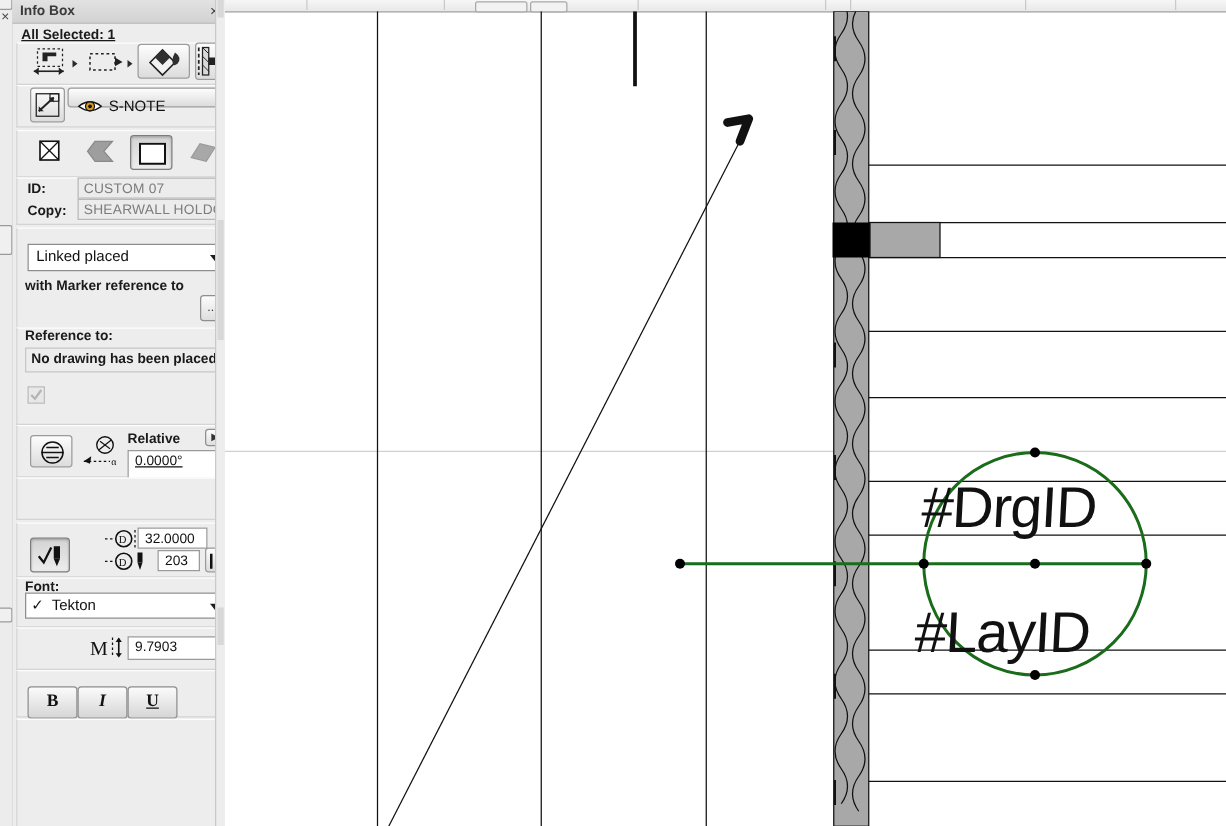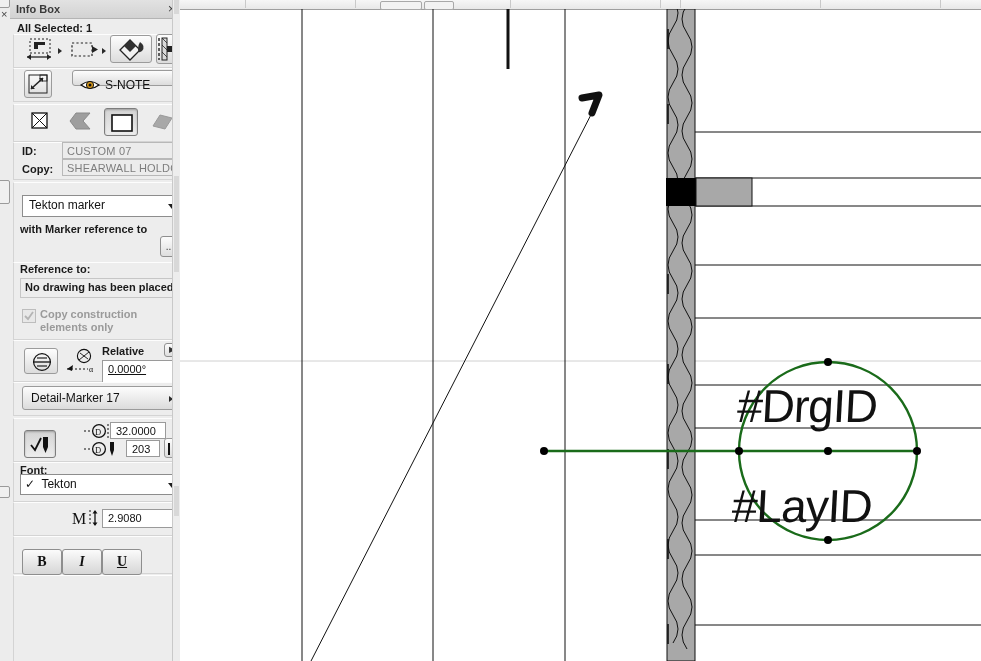--- a/index.html
+++ b/index.html
@@ -75,21 +75,21 @@
     <div class="stubbox" style="top:486px;height:10px;"></div>
   </div>
 
   <div id="infobox">
 
     <div id="ib-title">
       <div class="t">Info Box</div>
       <div class="x">×</div>
     </div>
 
-    <div class="selinfo" style="top:22px;">All Selected: 1</div>
+    <div class="selinfo" style="top:22px;text-decoration:underline;">All Selected: 1</div>
 
     <div class="sect" style="top:34px;height:32px;"></div>
 
     <div class="btn flat" style="left:14px;top:36px;width:32px;height:28px;">
       <svg width="32" height="28" viewBox="0 0 32 28">
         <rect x="6" y="3" width="20" height="14" fill="none" stroke="#222" stroke-width="1" stroke-dasharray="2,2"></rect>
         <path d="M10 13 L10 6 L21 6 L21 9 L14 9 L14 13 Z" fill="#222"></path>
         <path d="M3 21 L27 21" stroke="#222" stroke-width="1.3"></path>
         <path d="M3 21 L7 18 L7 24 Z" fill="#222"></path>
         <path d="M27 21 L23 18 L23 24 Z" fill="#222"></path>
@@ -129,21 +129,21 @@
     <div class="btn" style="left:14px;top:70px;width:28px;height:28px;">
       <svg width="26" height="26" viewBox="0 0 26 26">
         <rect x="4" y="4" width="18" height="18" fill="none" stroke="#222" stroke-width="1"></rect>
         <path d="M6 18 L18 7" stroke="#222" stroke-width="1.6"></path>
         <path d="M18 7 L14 7 L18 11 Z" fill="#222"></path>
         <path d="M6 18 L10 18 L6 14 Z" fill="#222"></path>
         <rect x="15" y="4" width="7" height="6" fill="none" stroke="#222" stroke-width=".9"></rect>
       </svg>
     </div>
 
-    <div class="btn" style="left:62px;top:70px;width:130px;height:16px;">
+    <div class="btn" style="left:44px;top:70px;width:130px;height:16px;">
       <svg style="position:absolute;left:7px;top:6px;" width="20" height="16" viewBox="0 0 20 16">
         <path d="M1 8 q9 -7 18 0 q-9 7 -18 0 z" fill="#fff" stroke="#111" stroke-width="1.2"></path>
         <circle cx="10" cy="8" r="3.6" fill="#d79a1e" stroke="#111" stroke-width="1"></circle>
         <circle cx="10" cy="8" r="1.5" fill="#111"></circle>
       </svg>
       <span style="position:absolute;left:32px;top:7px;font-size:12px;color:#111;">S-NOTE</span>
       <span class="arrowsm" style="left:118px;top:11px;"></span>
     </div>
 
     <div class="sect" style="top:104px;height:36px;"></div>
@@ -176,42 +176,41 @@
 
     <div class="sect" style="top:142px;height:36px;"></div>
     <div class="fieldlbl" style="left:12px;top:145px;">ID:</div>
     <div class="roinput" style="left:52px;top:142px;width:122px;height:17px;">CUSTOM 07</div>
     <div class="fieldlbl" style="left:12px;top:163px;">Copy:</div>
     <div class="roinput" style="left:52px;top:159px;width:122px;height:17px;">SHEARWALL HOLDOWN</div>
 
     <div class="sect" style="top:182px;height:80px;"></div>
 
     <div class="combo" style="left:12px;top:195px;width:160px;height:22px;">
-      <span>Tekton marker</span>
+      <span>Linked placed</span>
       <span class="cdn"></span>
     </div>
 
     <div class="grouphdr" style="left:10px;top:223px;">with Marker reference to</div>
 
 
     <div class="popbtn" style="left:150px;top:236px;width:20px;height:21px;line-height:19px;">...</div>
 
     <div class="sect" style="top:262px;height:76px;"></div>
     <div class="grouphdr" style="left:10px;top:263px;">Reference to:</div>
     <div class="blackbar" style="left:10px;top:278px;width:162px;height:18px;">
       <span style="position:absolute;left:4px;top:2px;font-weight:bold;font-size:11px;color:#1a1a1a;white-space:nowrap;">No drawing has been placed ye</span>
     </div>
 
     <div style="position:absolute;left:12px;top:309px;width:14px;height:14px;box-sizing:border-box;
                 border:1px solid #bdbdbd;background:#e8e8e8;">
       <svg width="12" height="12" viewBox="0 0 12 12" style="position:absolute;left:0;top:0;">
         <path d="M2 6 L5 9 L10 2" stroke="#b4b4b4" stroke-width="1.8" fill="none"></path>
       </svg>
     </div>
-    <div class="graytext" style="left:30px;top:308px;width:140px;">Copy construction elements only</div>
 
     <div class="sect" style="top:340px;height:40px;"></div>
 
     <div class="btn" style="left:14px;top:348px;width:34px;height:26px;">
       <svg style="position:absolute;left:6px;top:3px;" width="22" height="20" viewBox="0 0 22 20">
         <circle cx="11" cy="10" r="8.4" fill="none" stroke="#111" stroke-width="1.2"></circle>
         <line x1="2" y1="10" x2="20" y2="10" stroke="#111" stroke-width="1.3"></line>
         <line x1="6" y1="6" x2="16" y2="6" stroke="#111" stroke-width="1.1"></line>
         <line x1="6" y1="14" x2="16" y2="14" stroke="#111" stroke-width="1.1"></line>
       </svg>
@@ -226,24 +225,20 @@
         <path d="M3 21 L9 17 L8 23 Z" fill="#111"></path>
         <text x="25" y="24" font-size="8" font-family="Liberation Serif, serif" fill="#111">α</text>
       </svg>
     </div>
 
     <div class="fieldlbl" style="left:92px;top:345px;">Relative</div>
     <div class="popbtn" style="left:154px;top:343px;width:16px;height:14px;line-height:12px;font-size:8px;">▶</div>
     <div class="winput" style="left:92px;top:360px;width:78px;height:28px;text-decoration:underline;">0.0000°</div>
 
     <div class="sect" style="top:382px;height:32px;"></div>
-    <div class="btn" style="left:12px;top:386px;width:160px;height:24px;">
-      <span style="position:absolute;left:8px;top:4px;font-size:12px;color:#111;">Detail-Marker 17</span>
-      <span class="arrowsm" style="left:146px;top:9px;"></span>
-    </div>
 
     <div class="sect" style="top:418px;height:42px;"></div>
 
     <div class="btn pressed" style="left:14px;top:430px;width:32px;height:28px;">
       <svg style="position:absolute;left:4px;top:4px;" width="24" height="20" viewBox="0 0 24 20">
         <path d="M2 10 L6 15 L12 3" stroke="#111" stroke-width="1.8" fill="none"></path>
         <rect x="14" y="2" width="5" height="10" fill="#111"></rect>
         <path d="M14 12 L19 12 L16.5 18 Z" fill="#111"></path>
       </svg>
     </div>
@@ -281,21 +276,21 @@
     </div>
 
     <div class="sect" style="top:502px;height:32px;"></div>
     <svg style="position:absolute;left:62px;top:508px;" width="28" height="20" viewBox="0 0 28 20">
       <text x="0" y="16" font-size="16" font-family="Liberation Serif, serif" fill="#111">M</text>
       <line x1="18" y1="2" x2="18" y2="18" stroke="#111" stroke-width="1" stroke-dasharray="2,2"></line>
       <path d="M23 3 L23 17" stroke="#111" stroke-width="1.3"></path>
       <path d="M23 2 L20.5 5.5 L25.5 5.5 Z" fill="#111"></path>
       <path d="M23 18 L20.5 14.5 L25.5 14.5 Z" fill="#111"></path>
     </svg>
-    <div class="winput" style="left:92px;top:509px;width:80px;height:19px;">2.9080</div>
+    <div class="winput" style="left:92px;top:509px;width:80px;height:19px;">9.7903</div>
 
     <div class="sect" style="top:536px;height:36px;"></div>
     <div class="styleBtn" style="left:12px;top:549px;font-weight:bold;">B</div>
     <div class="styleBtn" style="left:52px;top:549px;font-style:italic;font-weight:bold;">I</div>
     <div class="styleBtn" style="left:92px;top:549px;text-decoration:underline;font-weight:bold;">U</div>
 
     <div class="sect" style="top:575px;height:86px;border-bottom:none;"></div>
 
     <div class="vscrollstub">
       <div class="seg" style="top:0px;height:14px;"></div>

